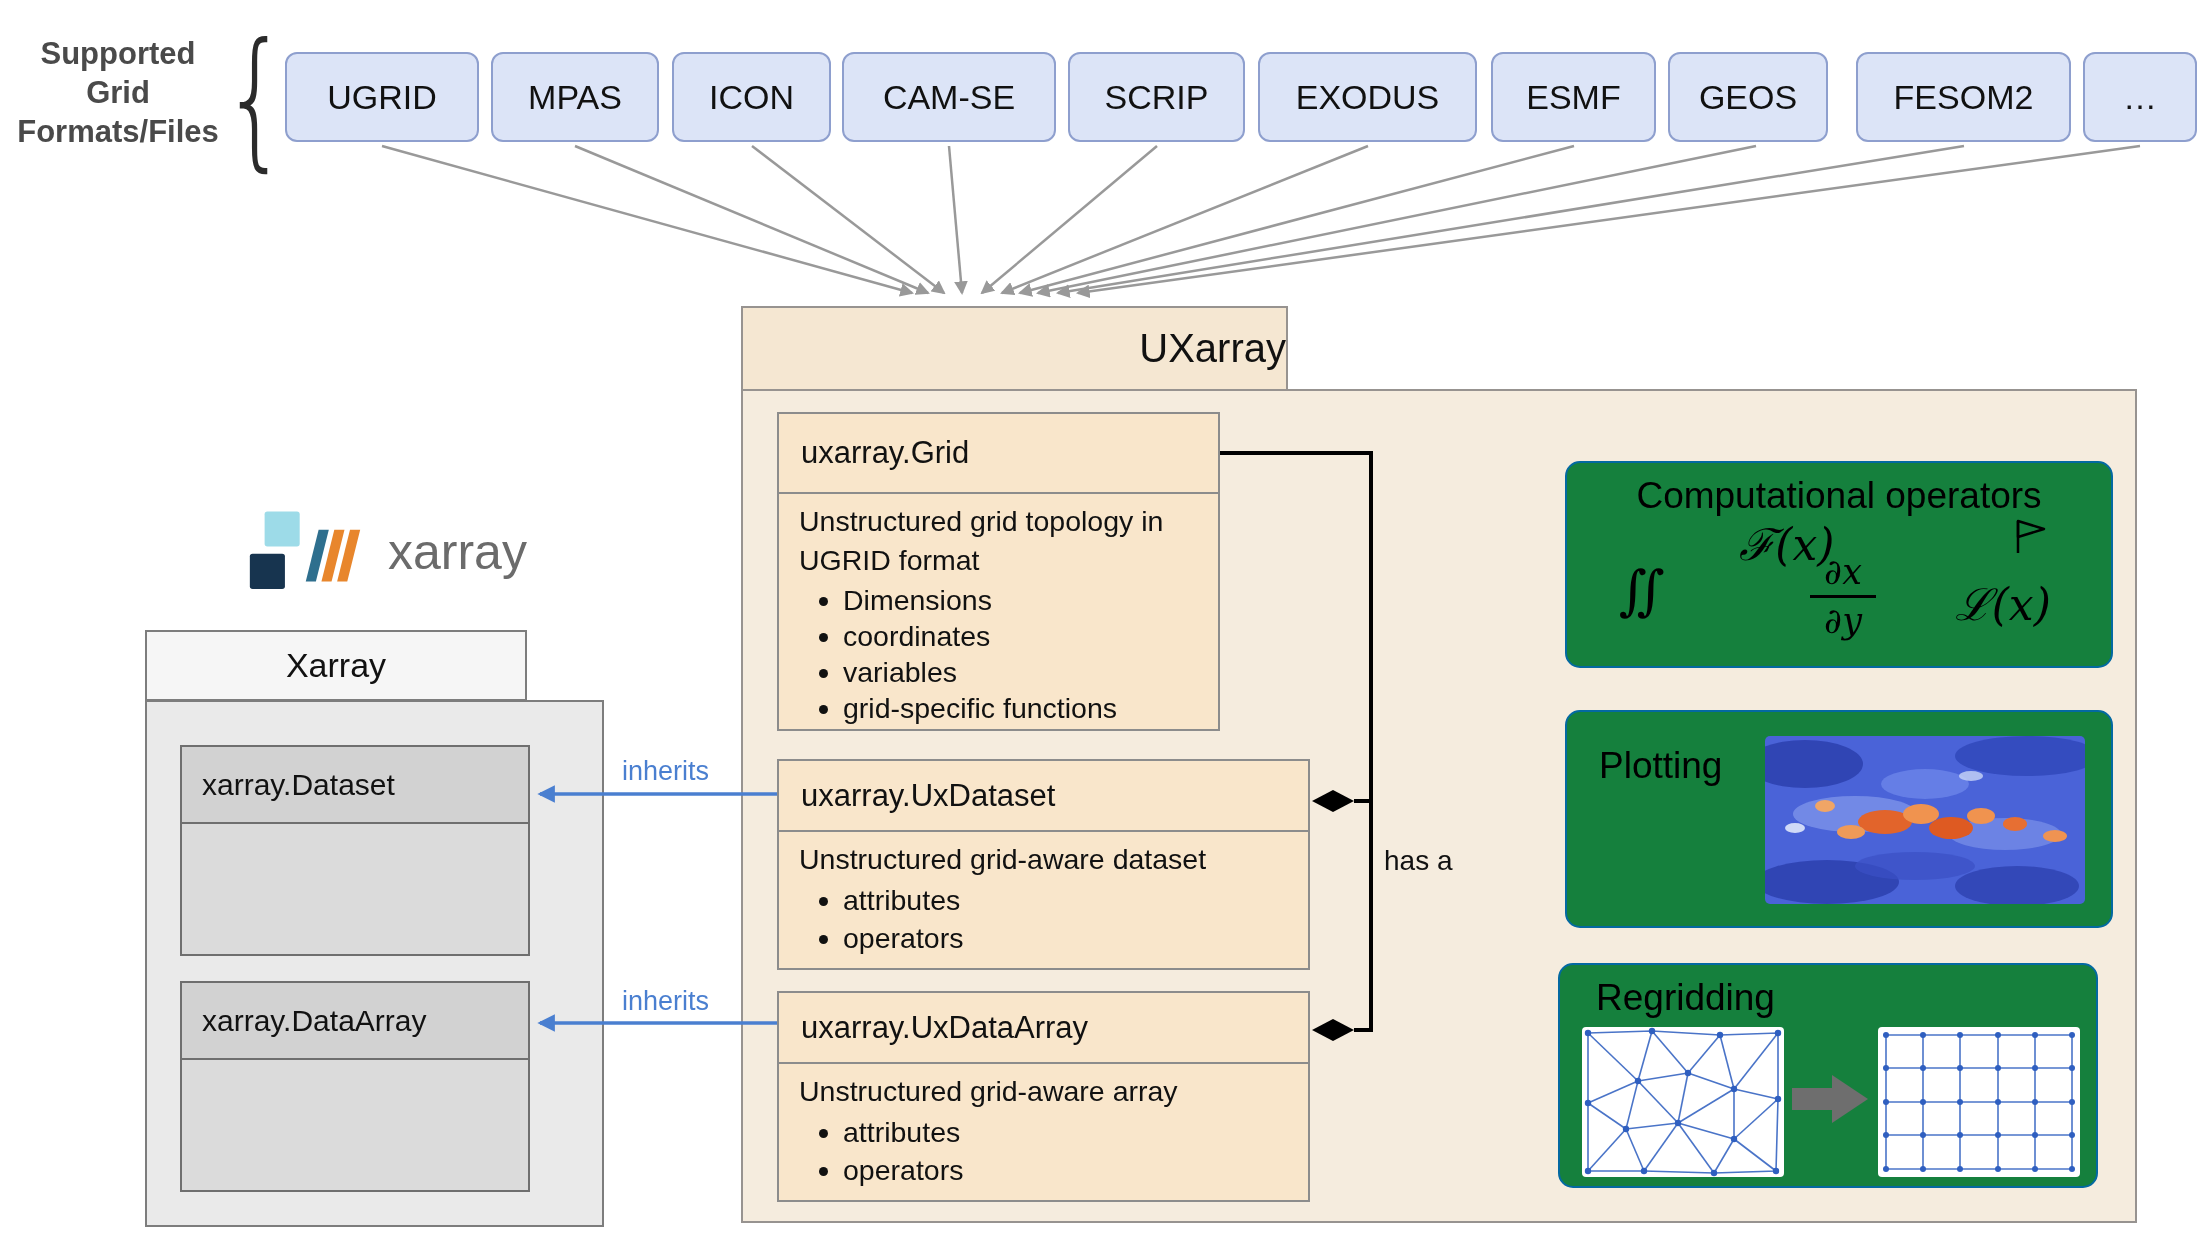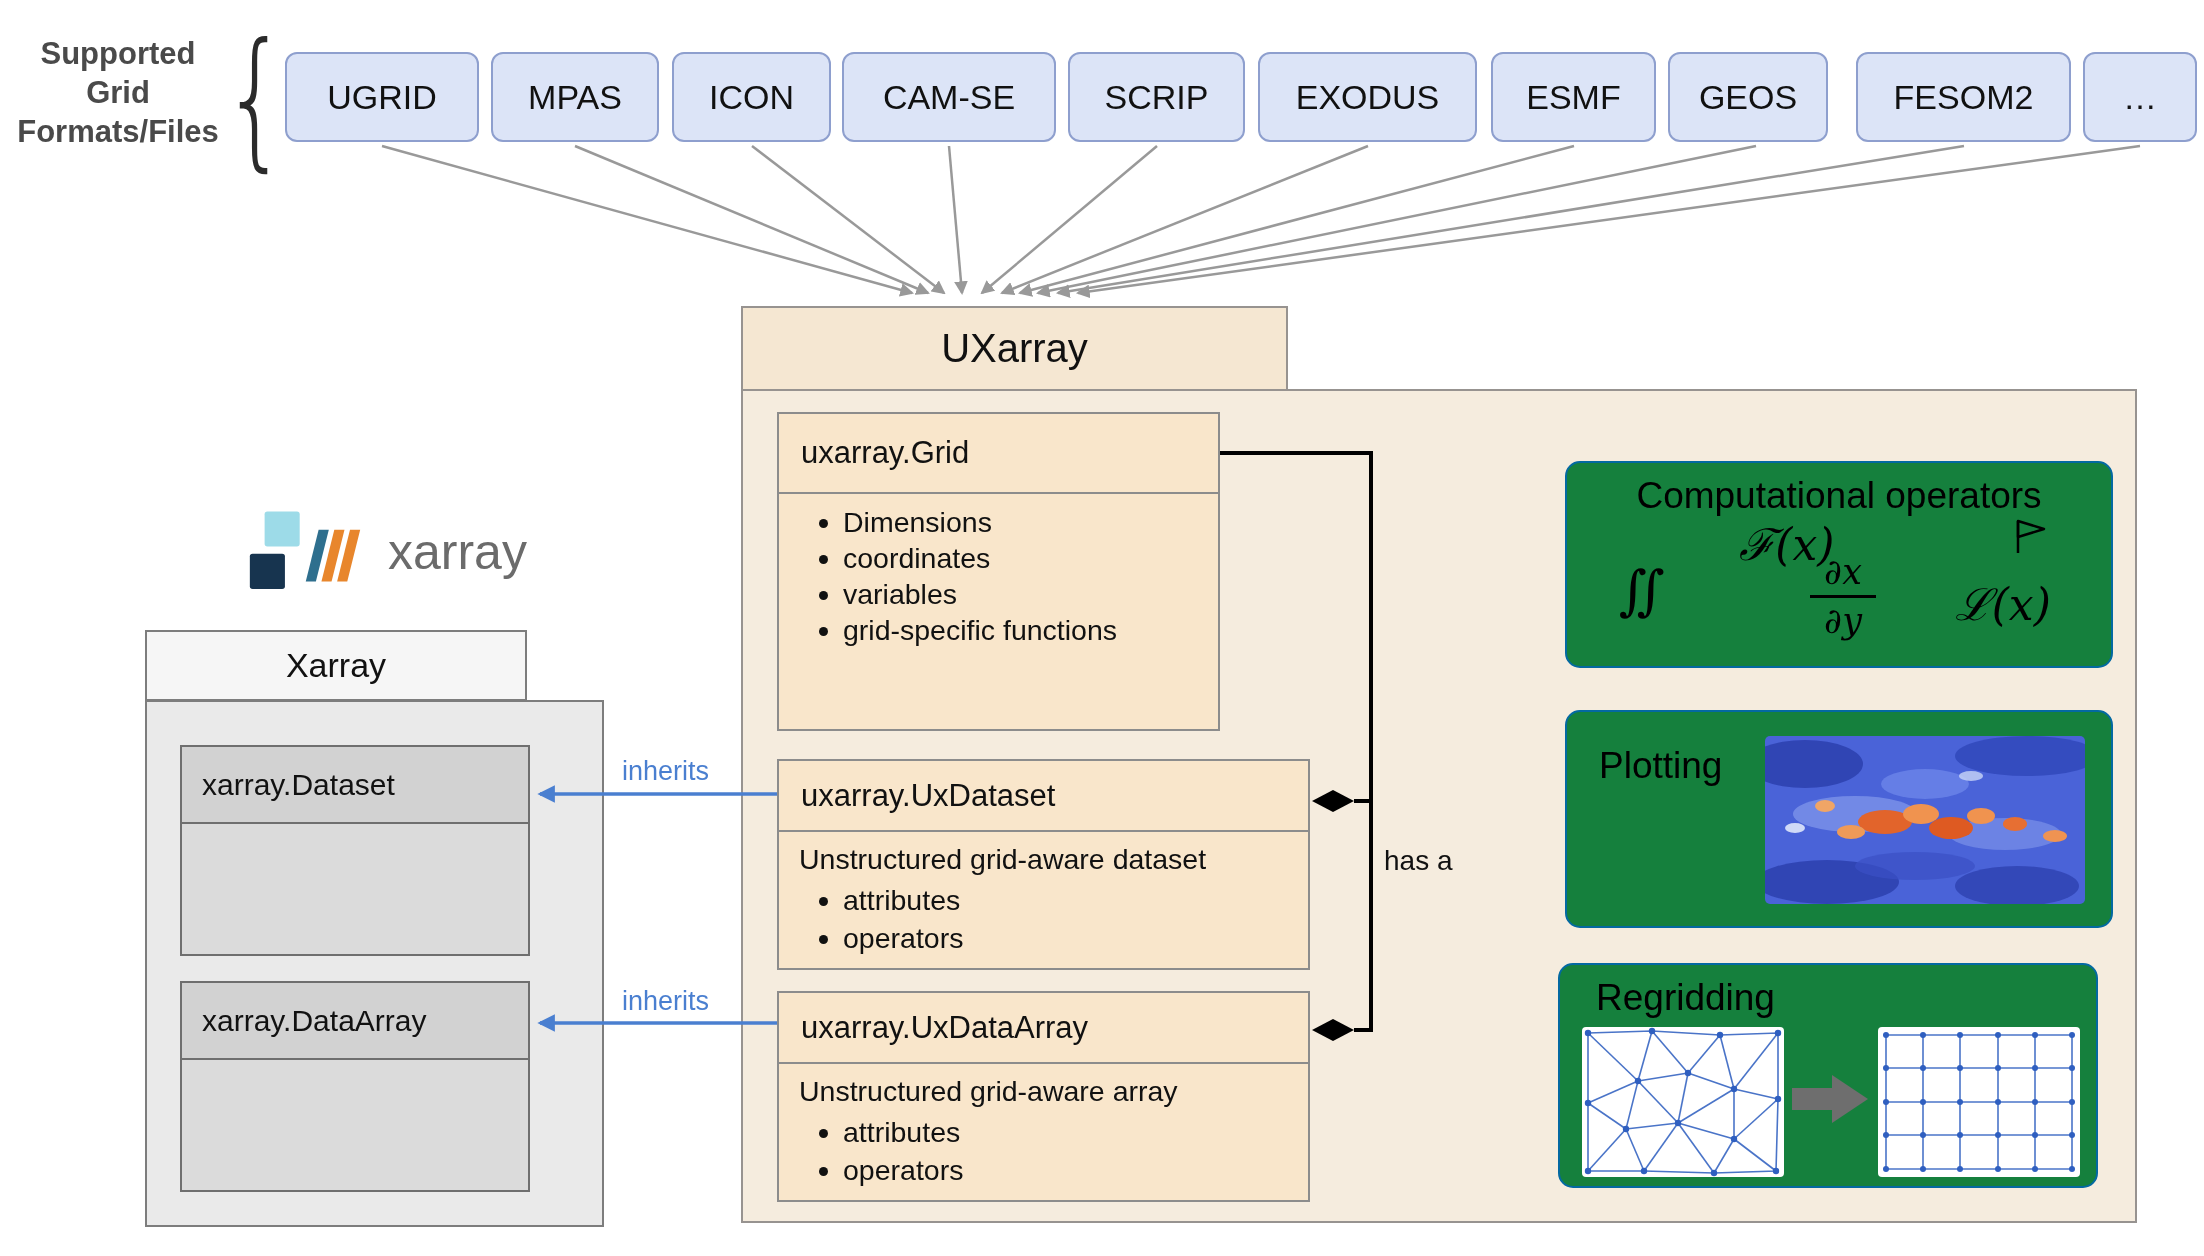--- a/index.html
+++ b/index.html
@@ -20,21 +20,21 @@
   .f0{left:285px;width:194px} .f1{left:491px;width:168px} .f2{left:672px;width:159px}
   .f3{left:842px;width:214px} .f4{left:1068px;width:177px} .f5{left:1258px;width:219px}
   .f6{left:1491px;width:165px} .f7{left:1668px;width:160px} .f8{left:1856px;width:215px}
   .f9{left:2083px;width:114px}
 
   
   .ux-container { position:absolute; left:741px; top:389px; width:1396px; height:834px;
                   background:#f5ecde; border:2px solid #979390; z-index:1; }
   .ux-title { position:absolute; left:741px; top:306px; width:547px; height:85px;
               background:#f5e7d2; border:2px solid #979390; display:flex; align-items:center;
-              justify-content:center; font-size:40px; z-index:2; }
+              justify-content:flex-end; font-size:40px; z-index:2; }
 
   
   .classbox { position:absolute; background:#f9e6cb; border:2px solid #8c8c8c; z-index:3; }
   .grid-box { left:777px; top:412px; width:443px; height:319px; }
   .uxds-box { left:777px; top:759px; width:533px; height:211px; }
   .uxda-box { left:777px; top:991px; width:533px; height:211px; }
   .classbox .hd { height:80px; border-bottom:2px solid #8c8c8c; display:flex; align-items:center;
                   padding:0 22px; font-size:31px; }
   .uxds-box .hd, .uxda-box .hd { height:71px; }
   .classbox .bd { padding:8px 20px 0; font-size:28.5px; line-height:39px; }
@@ -118,20 +118,21 @@
   <div class="fmt f9">…</div>
 
   <div class="ux-container"></div>
   <div class="ux-title">
     <span>UXarray</span>
   </div>
 
   <div class="classbox grid-box">
     <div class="hd">uxarray.Grid</div>
     <div class="bd">
+      <div>Unstructured grid topology in UGRID format</div>
       <ul>
           <li>Dimensions</li>
           <li>coordinates</li>
           <li>variables</li>
           <li>grid-specific functions</li>
         </ul>
     </div>
   </div>
 
   <div class="classbox uxds-box">

